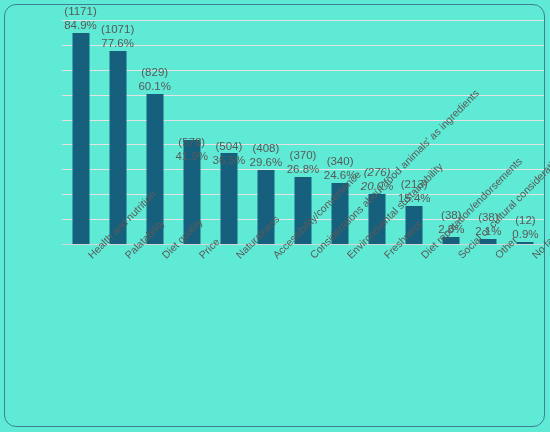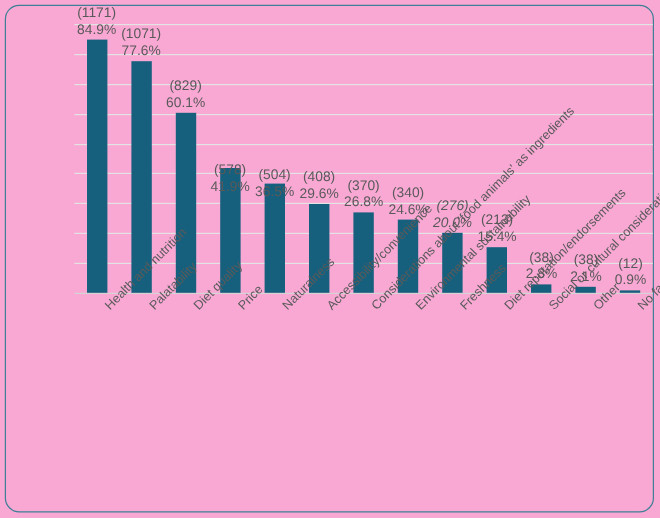--- a/index.html
+++ b/index.html
@@ -3,21 +3,21 @@
 <meta charset="utf-8">
 <style>
   html,body{margin:0;padding:0;background:#ffffff;}
   body{font-family:"Liberation Sans", sans-serif;}
 
   #figure{
     position:relative;
     width:550px;
     height:432px;
     box-sizing:border-box;
-    background:#f9a8d4;
+    background:#5eead4;
     overflow:hidden;
   }
 
   
   #frame{
     position:absolute;
     left:4px; top:4px;
     width:541px; height:423px;
     box-sizing:border-box;
     border:1.6px solid #3e7f96;

